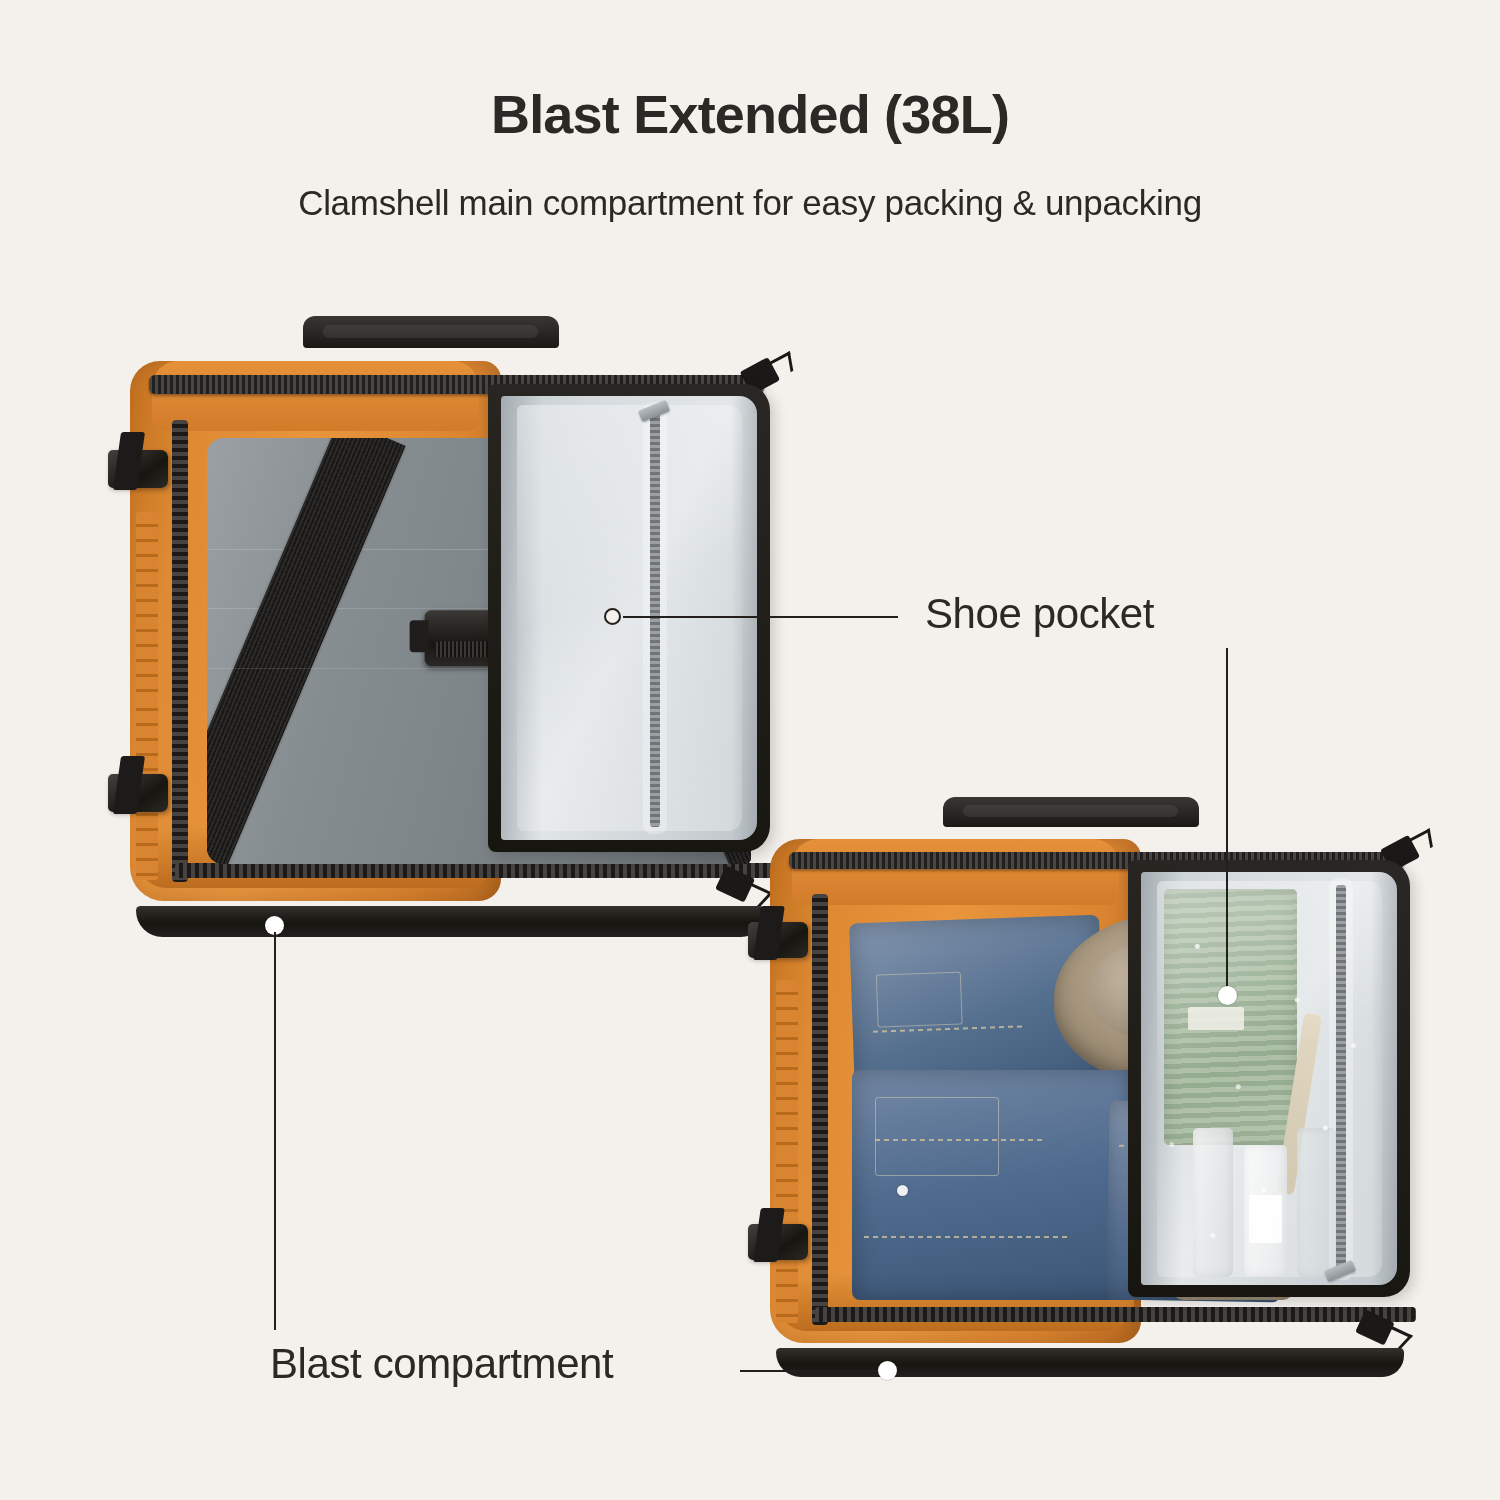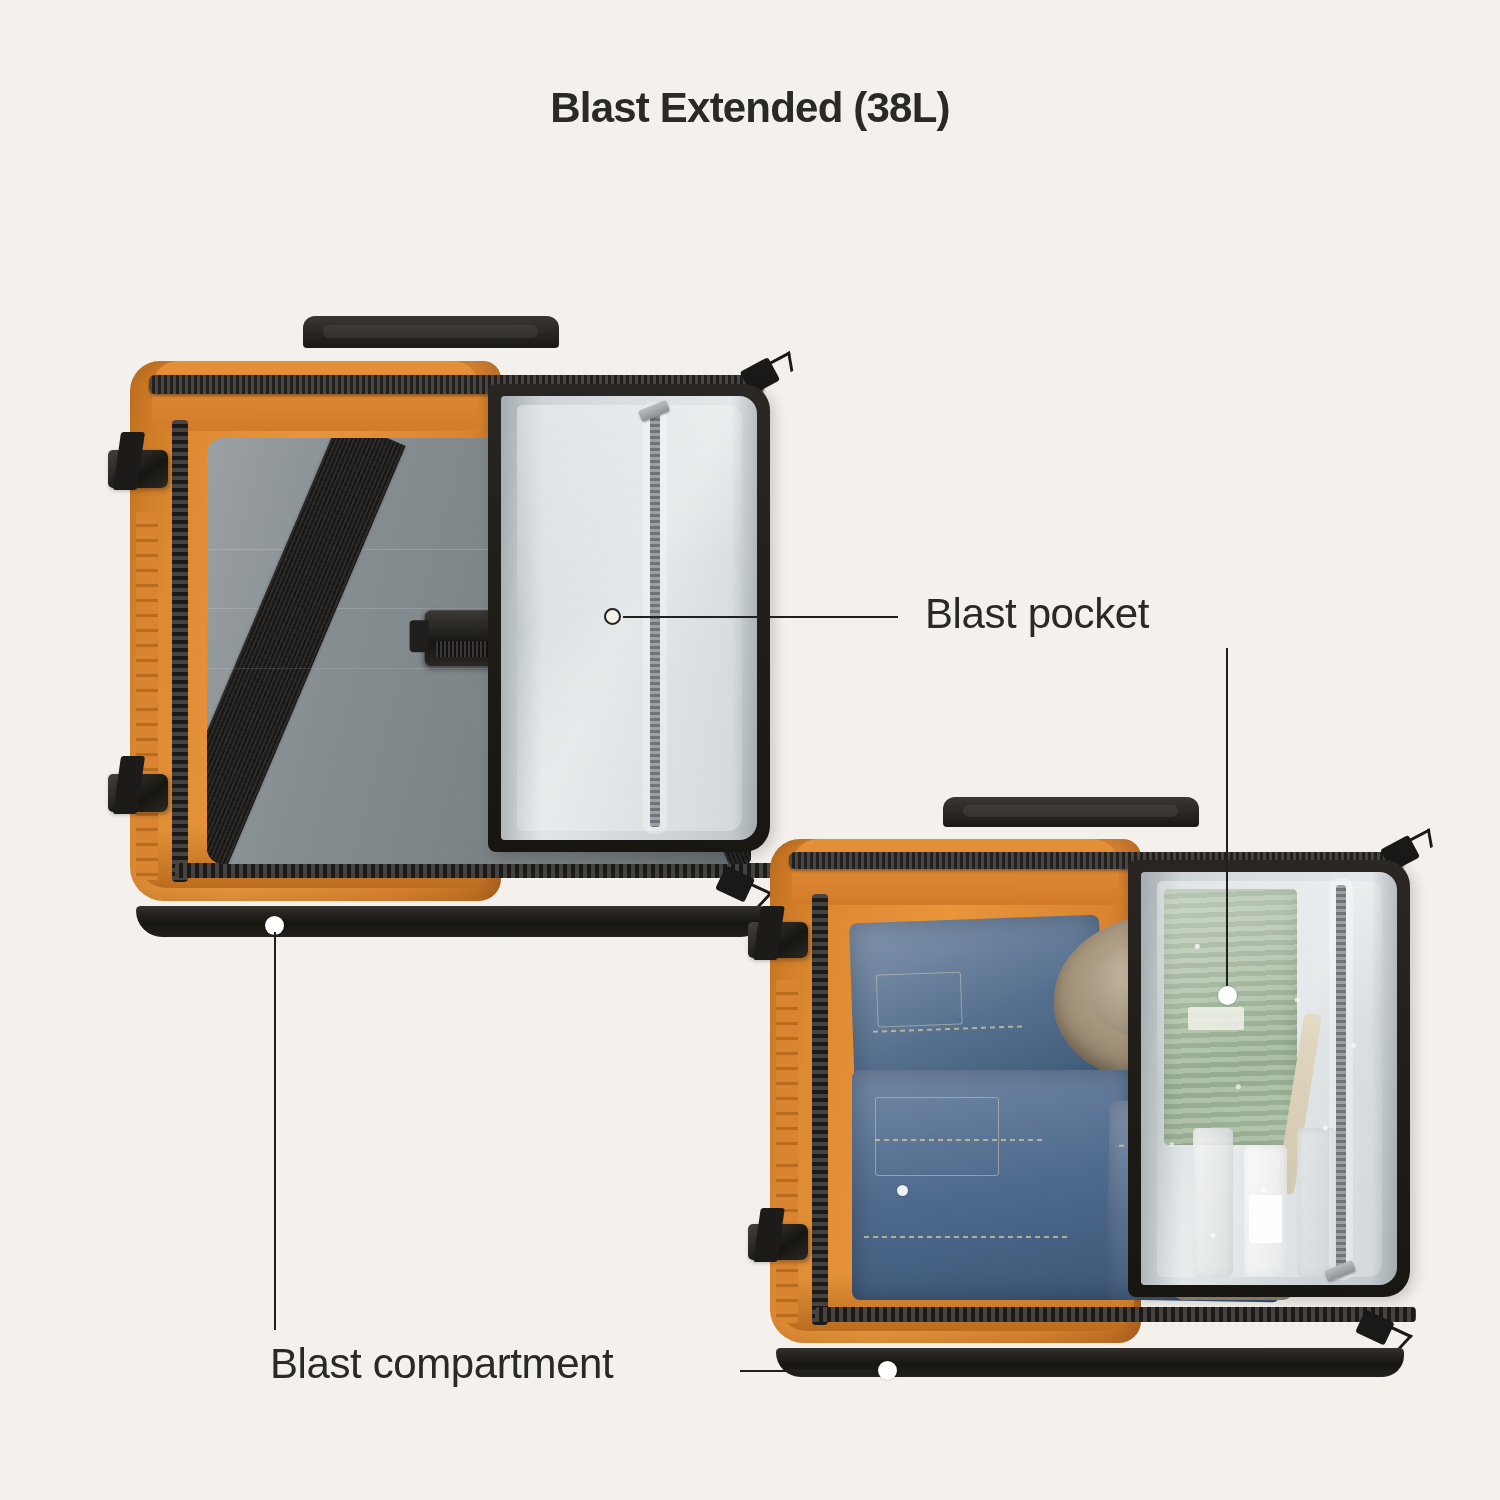--- a/index.html
+++ b/index.html
@@ -7,21 +7,21 @@
   body {
     background:#F4F1ED;
     font-family:"Liberation Sans", sans-serif;
     position:relative;
     overflow:hidden;
   }
 
   
   .header { position:absolute; left:0; top:0; width:1500px; text-align:center; }
   .title {
-    font-size:42px; font-weight:bold; color:#2B2926;
+    font-size:54px; font-weight:bold; color:#2B2926;
     letter-spacing:-0.8px; margin-top:86px; line-height:1.05;
   }
   .subtitle {
     font-size:35px; font-weight:400; color:#2B2926;
     letter-spacing:-0.3px; margin-top:40px;
   }
 
   
   .stage { position:absolute; left:0; top:0; width:1500px; height:1500px; }
 
@@ -301,20 +301,21 @@
       radial-gradient(circle at 28% 88%, rgba(255,255,255,.6) 0 2px, transparent 3px),
       radial-gradient(circle at 83% 42%, rgba(255,255,255,.6) 0 2px, transparent 3px),
       radial-gradient(circle at 12% 66%, rgba(255,255,255,.55) 0 2px, transparent 3px);
   }
 </style>
 </head>
 <body>
 
 <div class="header">
   <div class="title">Blast Extended (38L)</div>
+  <div class="subtitle">Clamshell main compartment for easy packing &amp; unpacking</div>
 </div>
 
 <div class="stage">
 
   <div class="bag" style="left:130px; top:330px; width:640px; height:600px;">
     <div class="bag-inner">
 
       <div class="shell">
         <div class="shell-top-pad"></div>
         <div class="shell-bottom-pad"></div>
@@ -407,21 +408,21 @@
           <div class="flap-zip-pull" style="left:72%; bottom:2%"></div>
         </div>
       </div>
 
     </div>
   </div>
 
   <div>
     <div class="dot-hollow" style="left:604px; top:608px;"></div>
     <div class="leader-h" style="left:623px; top:616px; width:275px;"></div>
-    <div class="anno-label" style="left:925px; top:590px;">Blast pocket</div>
+    <div class="anno-label" style="left:925px; top:590px;">Shoe pocket</div>
     <div class="leader-v" style="left:1226px; top:648px; height:348px;"></div>
     <div class="dot-solid" style="left:1218px; top:986px;"></div>
   </div>
 
   <div>
     <div class="dot-solid" style="left:265px; top:916px;"></div>
     <div class="leader-v" style="left:274px; top:932px; height:398px;"></div>
     <div class="anno-label" style="left:270px; top:1340px;">Blast compartment</div>
     <div class="leader-h" style="left:740px; top:1370px; width:150px;"></div>
     <div class="dot-solid" style="left:878px; top:1361px;"></div>

